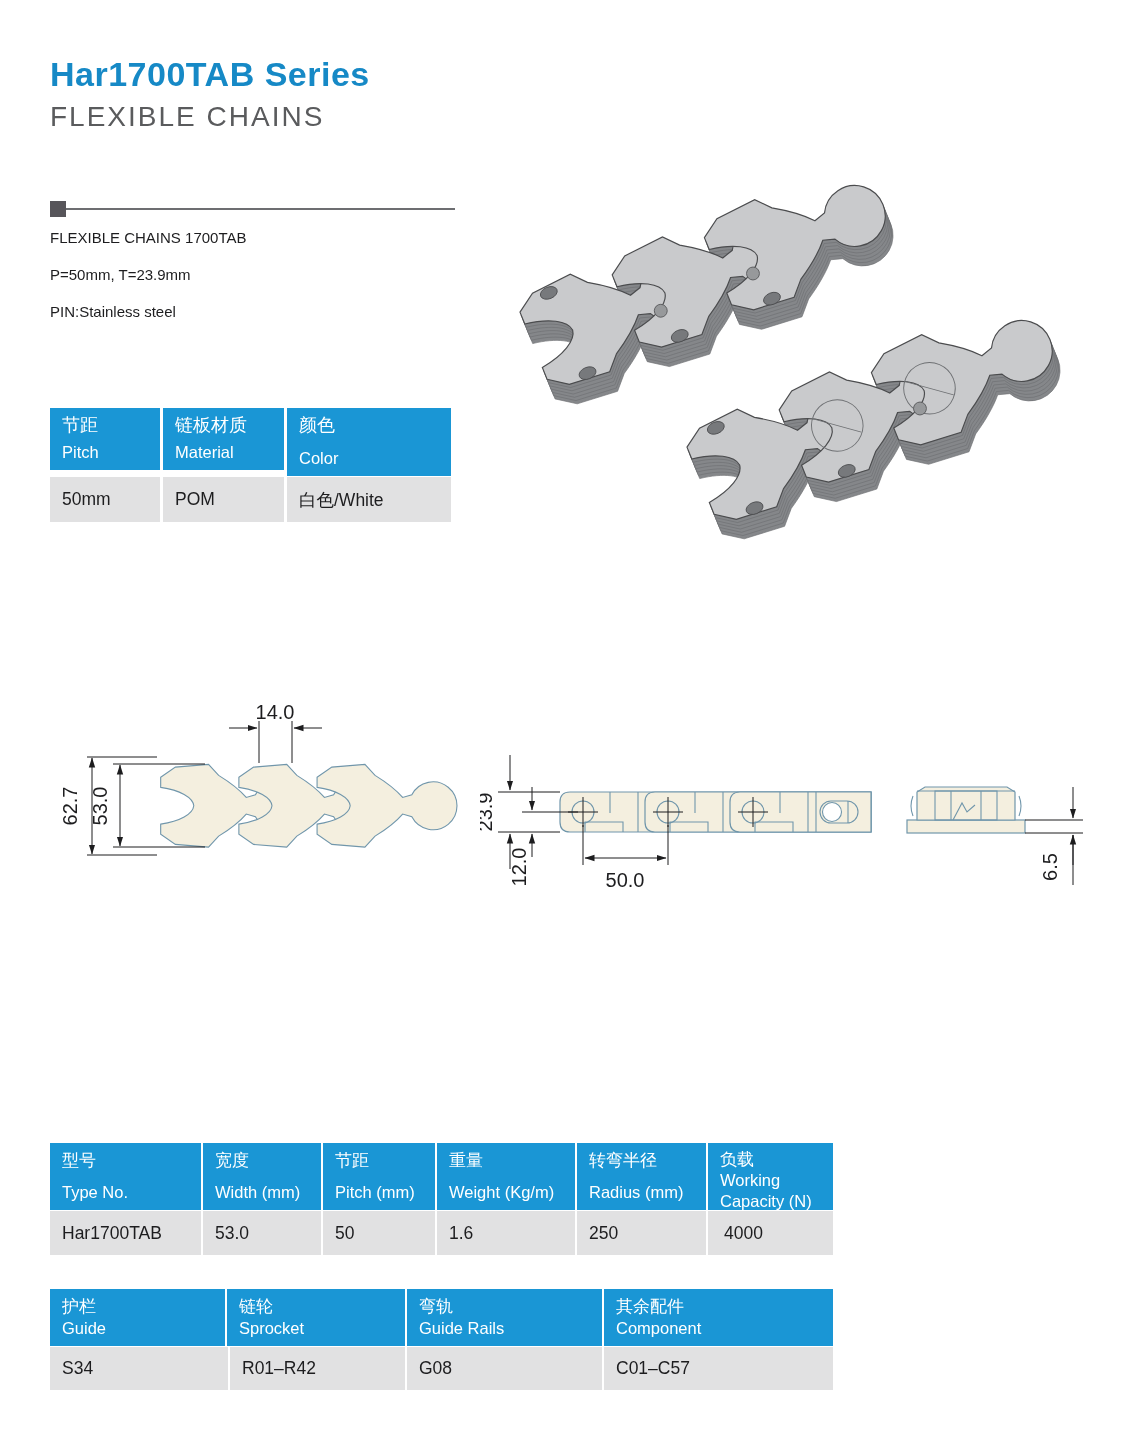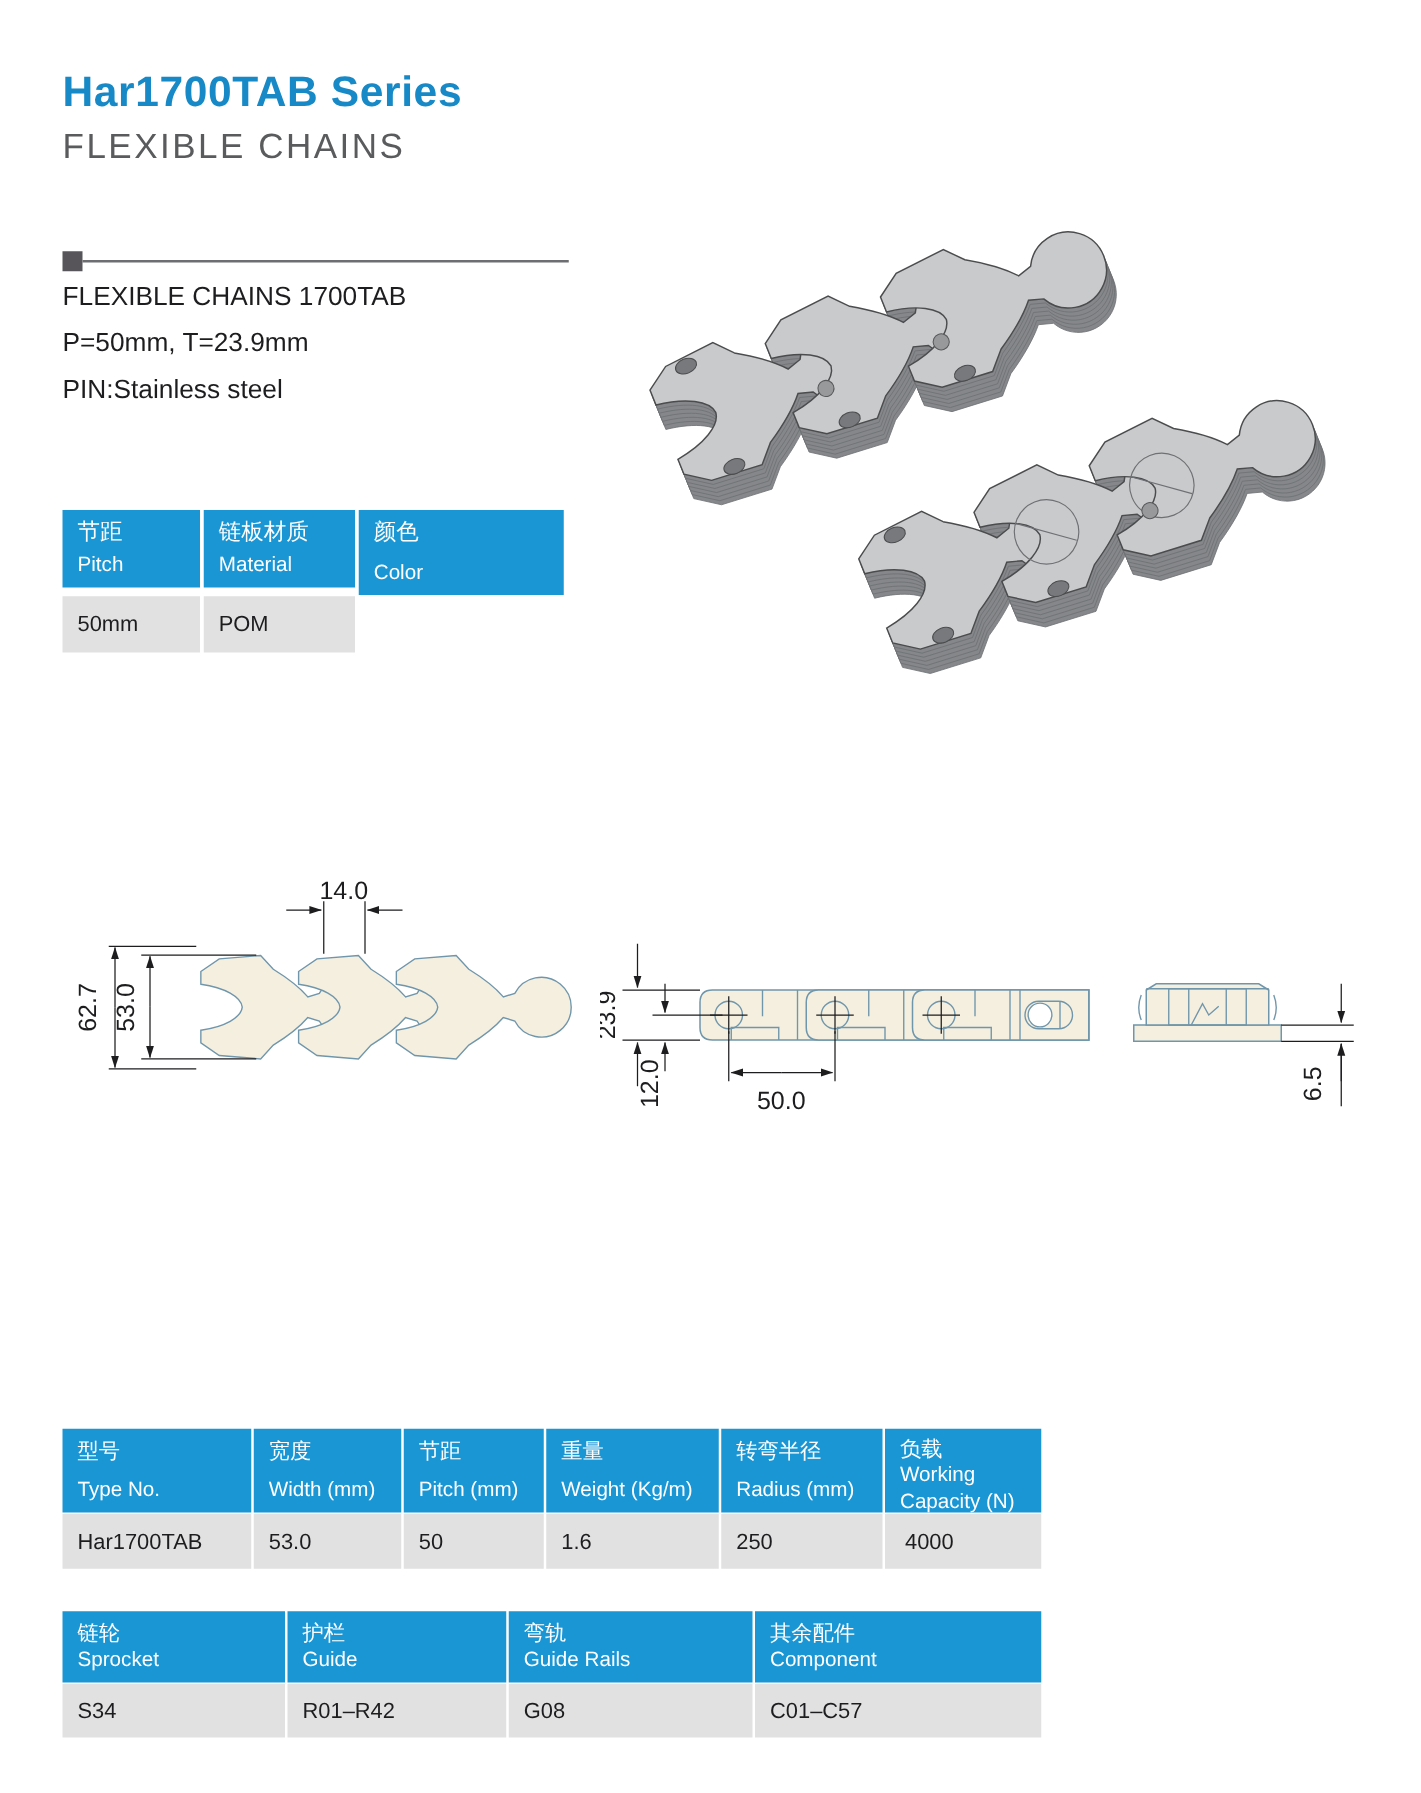--- a/index.html
+++ b/index.html
@@ -7,21 +7,21 @@
         font-family:"Liberation Sans",sans-serif;color:#1d1d1f;}
   .abs{position:absolute;}
   
   .title{left:50px;top:55px;font-size:34px;font-weight:bold;color:#1689c6;letter-spacing:.5px;}
   .subtitle{left:50px;top:101px;font-size:28px;color:#5a5b5d;letter-spacing:2px;}
   
   .rule{left:50px;top:201px;width:405px;height:16px;display:flex;align-items:center;}
   .rule-sq{width:16px;height:16px;background:#57555a;flex:0 0 auto;}
   .rule-ln{flex:1 1 auto;height:2px;background:#6d6e71;}
   
-  .intro{left:50px;top:219px;font-size:21px;line-height:37px;color:#1d1d1f;}
+  .intro{left:50px;top:219px;font-size:15px;line-height:37px;color:#1d1d1f;}
   
   .dtable{display:flex;flex-direction:column;}
   .trow{display:flex;}
   .hcell{background:#1a96d5;color:#fff;display:flex;flex-direction:column;justify-content:space-between;
          box-sizing:border-box;padding:7px 8px 7px 12px;}
   .hcell .zh{font-size:17px;line-height:21px;}
   .hcell .en{font-size:16.5px;line-height:21px;}
   .dcell{background:#e1e1e2;box-sizing:border-box;padding-left:12px;display:flex;align-items:center;
          font-size:17.5px;color:#1d1d1f;text-align:right;}
   .gap2{gap:2px;} .gap3{gap:3px;}
@@ -66,20 +66,21 @@
         <span class="en">Material</span>
       </div>
       <div class="hcell" style="width:164px;height:68px;">
         <span class="zh">颜色</span>
         <span class="en">Color</span>
       </div>
     </div>
     <div class="trow gap3 mt1">
       <div class="dcell" style="width:110px;height:45px;">50mm</div>
       <div class="dcell" style="width:121px;height:45px;">POM</div>
+      <div class="dcell" style="width:164px;height:45px;">白色/White</div>
     </div>
   </div>
 
   <svg class="abs" style="left:488px;top:95px;" width="610" height="480" viewBox="0 0 610 480">
     <defs>
       <path id="lnk" d="M4,22 L20,11 L56,8 L67,20 C80,28 91,37 97,44 L107,41
                        A26 26 0 1 1 107,65 L97,62 C91,69 80,78 67,86 L56,98 L20,95 L4,84
                        L4,73 C25,70 39,62 40,53 C39,44 25,36 4,33 Z"></path>
       <g id="chain3">
         <use href="#lnk"></use>
@@ -265,27 +266,27 @@
       <div class="dcell" style="width:118px;height:44px;">53.0</div>
       <div class="dcell" style="width:112px;height:44px;">50</div>
       <div class="dcell" style="width:138px;height:44px;">1.6</div>
       <div class="dcell" style="width:129px;height:44px;">250</div>
       <div class="dcell" style="width:125px;height:44px;padding-left:16px;">4000</div>
     </div>
   </div>
 
   <div class="abs dtable" style="left:50px;top:1289px;">
     <div class="trow gap2">
+      <div class="hcell" style="width:175px;height:57px;">
+        <span class="zh">护栏</span>
+        <span class="en">Guide</span>
+      </div>
       <div class="hcell" style="width:178px;height:57px;">
         <span class="zh">链轮</span>
         <span class="en">Sprocket</span>
-      </div>
-      <div class="hcell" style="width:175px;height:57px;">
-        <span class="zh">护栏</span>
-        <span class="en">Guide</span>
       </div>
       <div class="hcell" style="width:195px;height:57px;">
         <span class="zh">弯轨</span>
         <span class="en">Guide Rails</span>
       </div>
       <div class="hcell" style="width:229px;height:57px;">
         <span class="zh">其余配件</span>
         <span class="en">Component</span>
       </div>
     </div>

